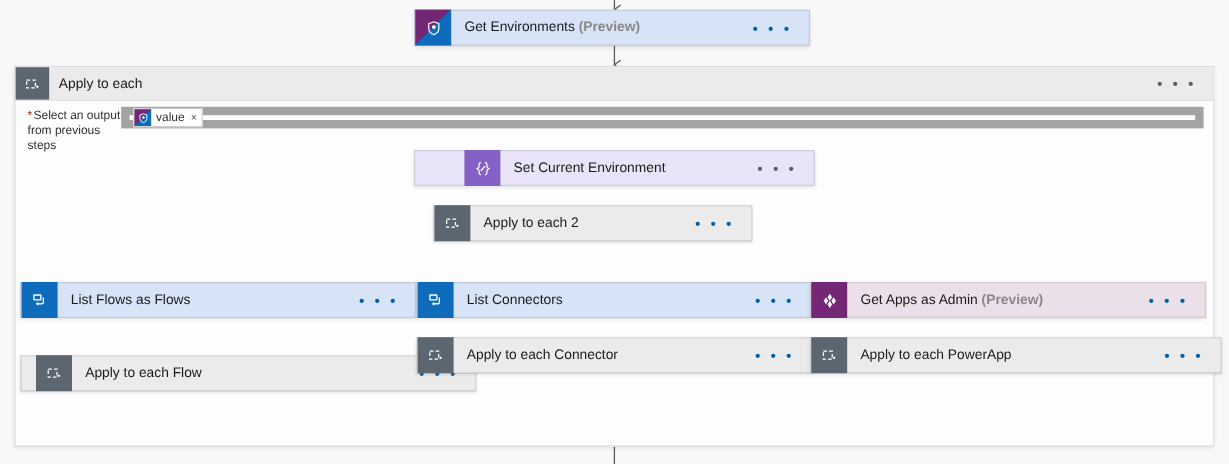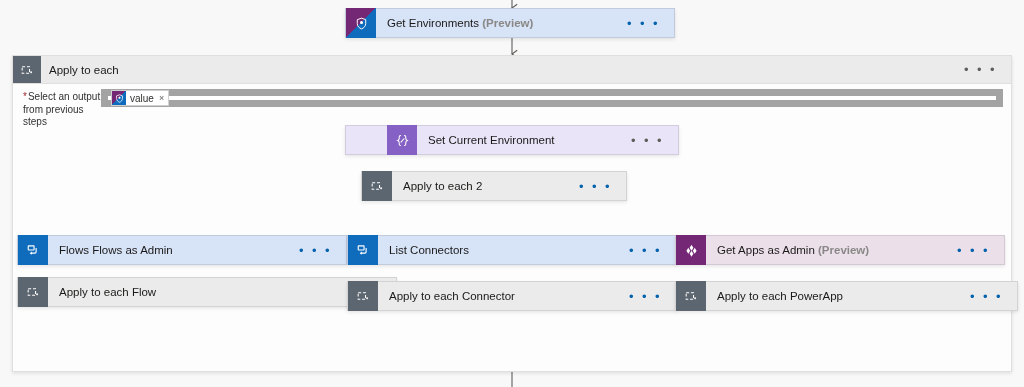--- a/index.html
+++ b/index.html
@@ -295,21 +295,21 @@
   <div class="card c-blue" style="left:17px; top:235px; width:330px;">
     <div class="ico tile-blue">
       <span class="glyph">
         <svg width="15" height="15" viewBox="0 0 16 16" aria-hidden="true">
           <rect x="2.4" y="3.0" width="6.2" height="4.4" rx="0.5" fill="none" stroke="#ffffff" stroke-width="1.2"></rect>
           <path d="M10.8,5.2 v4.2 a1.4,1.4 0 0 1 -1.4,1.4 H5.0" fill="none" stroke="#ffffff" stroke-width="1.2"></path>
           <path d="M6.2,9.0 L4.0,10.8 L6.2,12.6 Z" fill="#ffffff"></path>
         </svg>
       </span>
     </div>
-    <div class="title">Flows Flows as Admin</div>
+    <div class="title">List Flows as Flows</div>
     <div class="ellipsis">• • •</div>
   </div>
 
   <div class="card c-blue" style="left:347px; top:235px; width:330px;">
     <div class="ico tile-blue">
       <span class="glyph">
         <svg width="15" height="15" viewBox="0 0 16 16" aria-hidden="true">
           <rect x="2.4" y="3.0" width="6.2" height="4.4" rx="0.5" fill="none" stroke="#ffffff" stroke-width="1.2"></rect>
           <path d="M10.8,5.2 v4.2 a1.4,1.4 0 0 1 -1.4,1.4 H5.0" fill="none" stroke="#ffffff" stroke-width="1.2"></path>
           <path d="M6.2,9.0 L4.0,10.8 L6.2,12.6 Z" fill="#ffffff"></path>
@@ -331,21 +331,21 @@
         </svg>
       </span>
     </div>
     <div class="title">
       <span>Get Apps as Admin</span>
       <span class="preview">(Preview)</span>
     </div>
     <div class="ellipsis">• • •</div>
   </div>
 
-  <div class="card c-gray" style="left:17px; top:277px; width:380px;">
+  <div class="card c-gray" style="left:17px; top:296px; width:380px;padding-left:12px;">
     <div class="ico tile-slate">
       <span class="glyph">
         <svg width="14" height="14" viewBox="0 0 16 16" aria-hidden="true">
           <path d="M2.5,4.2 h8.4 v7.6 h-8.4 z" fill="none" stroke="#ffffff" stroke-width="1.2" stroke-dasharray="3.4 2.1"></path>
           <path d="M11.6,10.6 h2.2 M12.7,9.5 v2.2" stroke="#ffffff" stroke-width="1.2"></path>
         </svg>
       </span>
     </div>
     <div class="title">Apply to each Flow</div>
     <div class="ellipsis">• • •</div>

